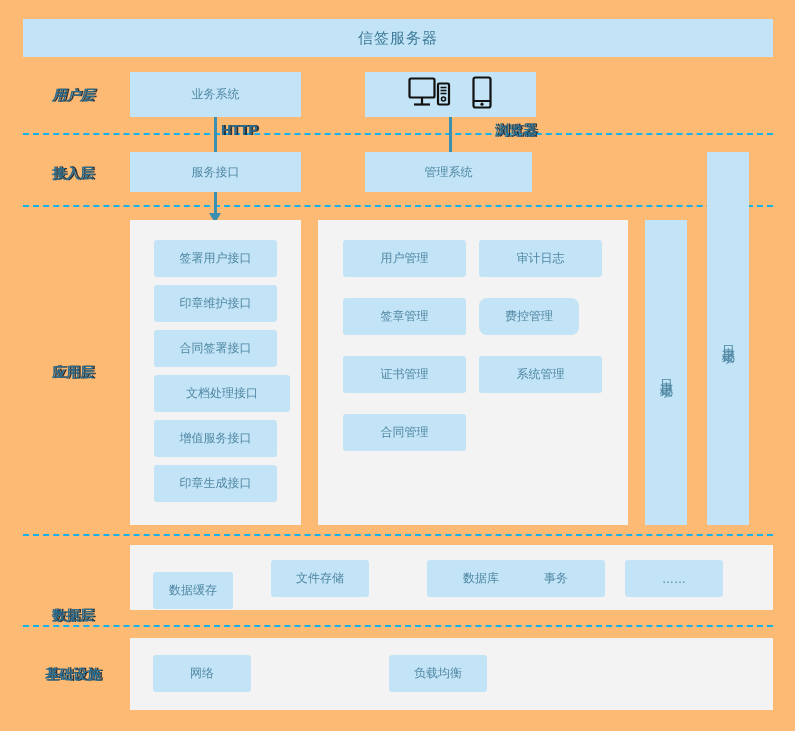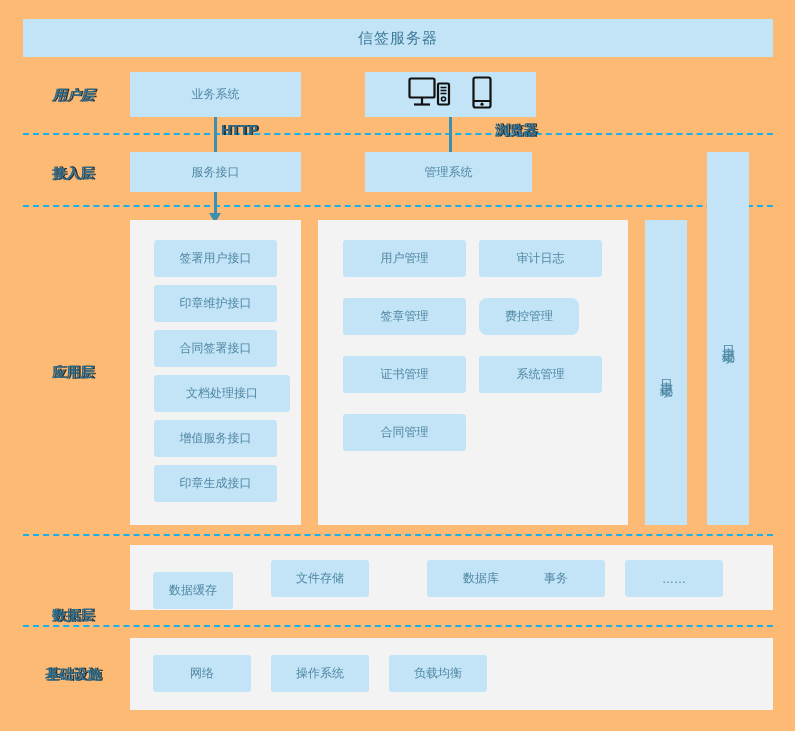--- a/index.html
+++ b/index.html
@@ -262,20 +262,17 @@
   </div>
   <div class="node" style="left:625px; top:560px; width:98px; height:37px;">
     <span>……</span>
   </div>
 
   <div class="panel" style="left:130px; top:638px; width:643px; height:72px;"></div>
 
   <div class="node" style="left:153px; top:655px; width:98px; height:37px;">
     <span>网络</span>
   </div>
-  <div class="node" style="left:271px; top:655px; width:98px; height:37px;">
-    <span>操作系统</span>
-  </div>
   <div class="node" style="left:389px; top:655px; width:98px; height:37px;">
     <span>负载均衡</span>
   </div>
 
 </div>
 
 </body></html>

